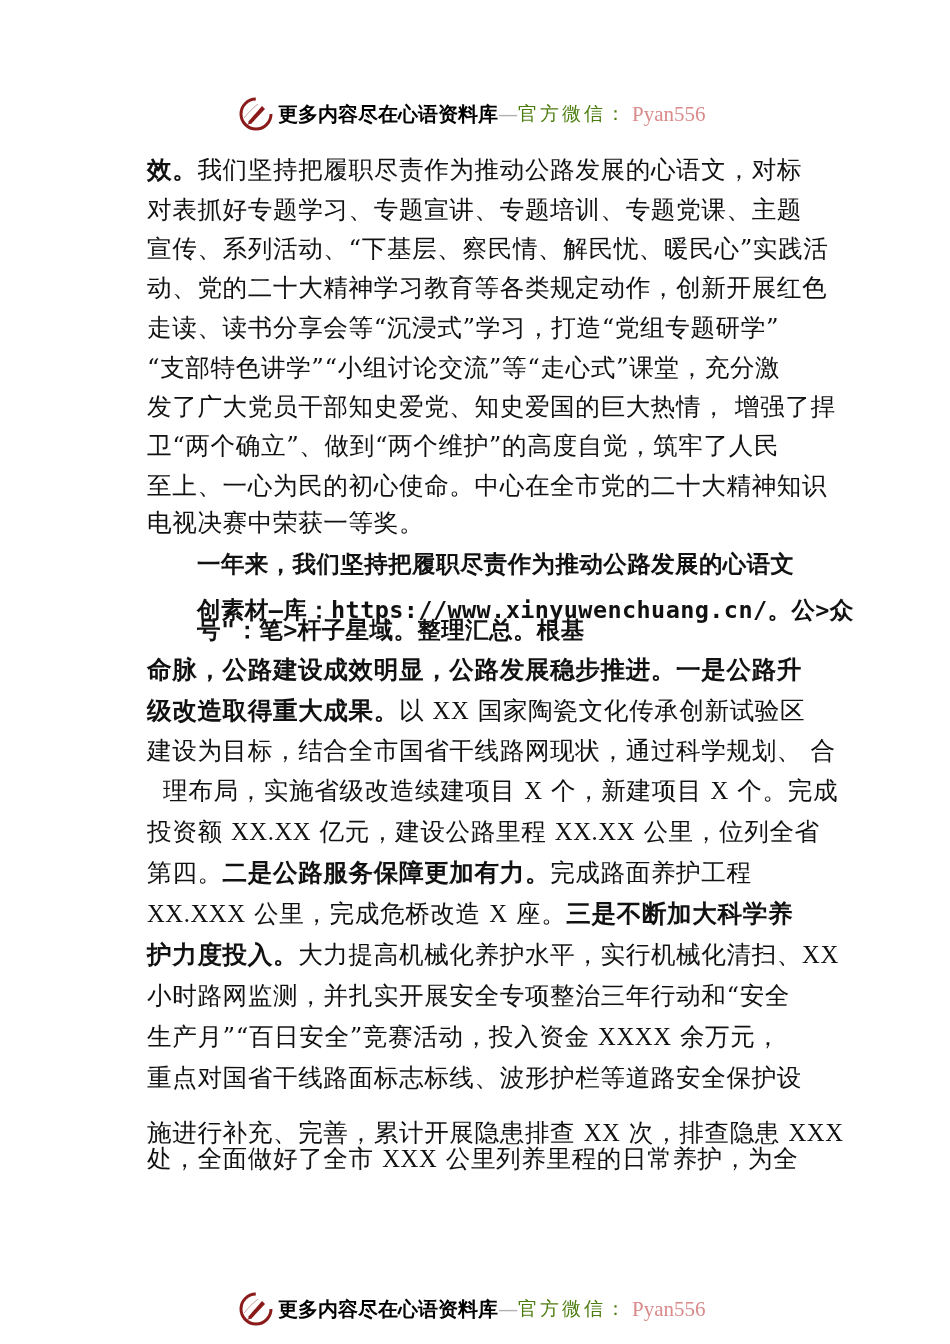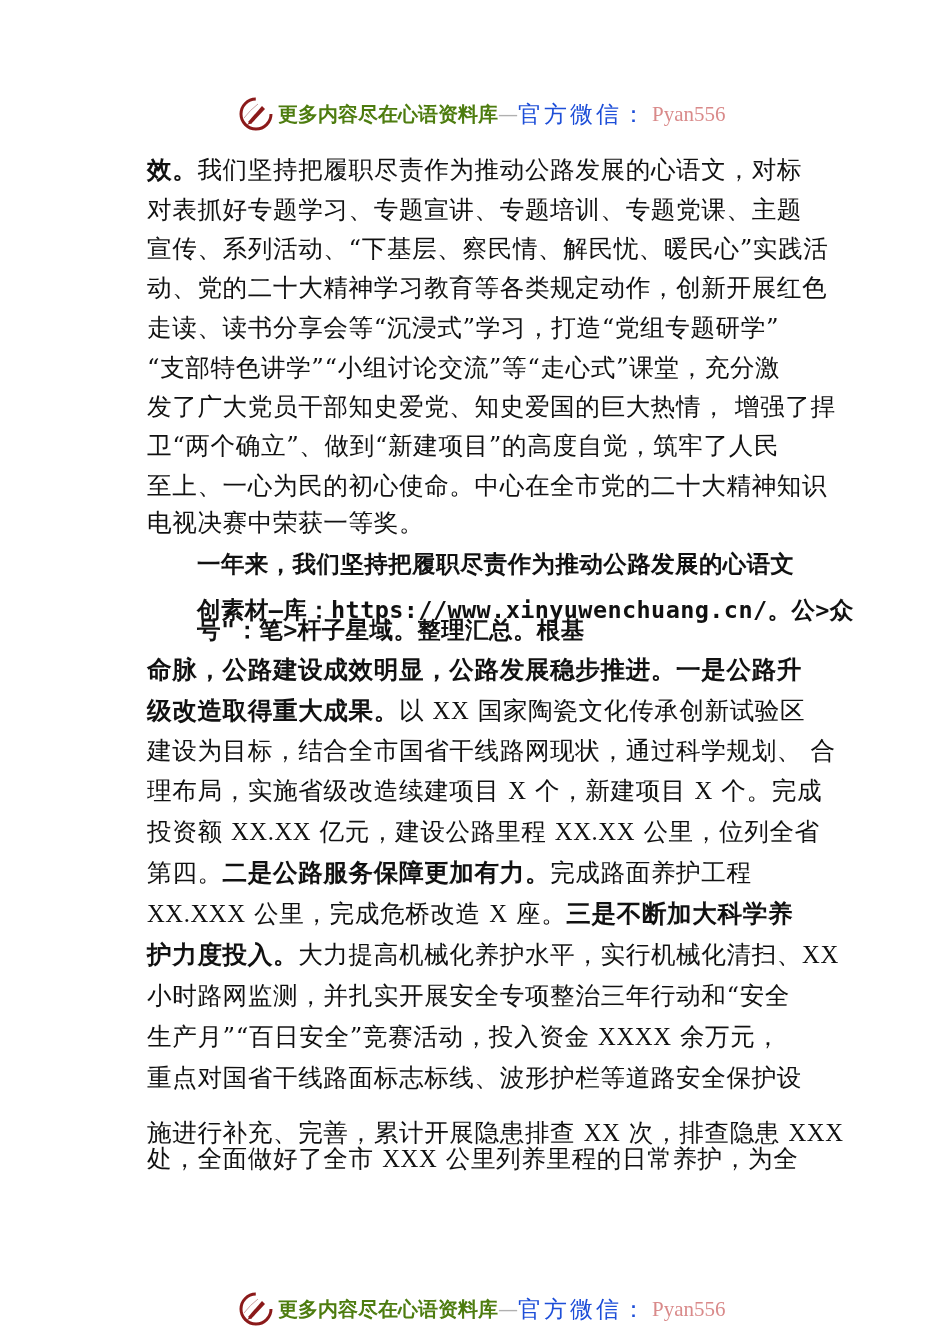--- a/index.html
+++ b/index.html
@@ -1,22 +1,22 @@
 <!DOCTYPE html>
 <html><head>
   <meta charset="utf-8">
   <style>
     html, body { margin: 0; padding: 0; background: #ffffff; }
     body { width: 950px; height: 1344px; position: relative; overflow: hidden;
            font-family: "DejaVu Serif", "Liberation Serif", serif; color: #111; }
     .watermark { position: absolute; left: 238px; height: 40px; display: flex; align-items: center; white-space: nowrap; }
     .watermark .logo { width: 36px; height: 36px; margin-right: 4px; }
-    .wm-red { color: #4d7c0f; font-size: 20px; font-family: "DejaVu Serif", serif; font-weight: bold; letter-spacing: 0px; }
+    .wm-red { color: #000000; font-size: 20px; font-family: "DejaVu Serif", serif; font-weight: bold; letter-spacing: 0px; }
     .wm-dash { color: #b0b0b0; font-size: 20px; }
-    .wm-gray { color: #1d4ed8; font-size: 23px; font-family: Liberation Mono, monospace; letter-spacing: 3px; }
+    .wm-gray { color: #4d7c0f; font-size: 19px; font-family: Liberation Mono, monospace; letter-spacing: 3px; }
     .wm-id { color: #d98a8a; font-size: 21px; font-family: Liberation Serif, serif; margin-left: 4px; }
     .line { position: absolute; left: 147px; white-space: nowrap; font-size: 24.6px; line-height: 30px; letter-spacing: 0.6px; }
     .line.ins { left: 197px; font-family: "DejaVu Sans Mono", "Liberation Mono", monospace; font-weight: bold; font-size: 23.5px; letter-spacing: 0.4px; }
     .b { font-weight: bold; }
     .lat { font-family: "Liberation Serif", serif; }
   </style>
 </head>
 <body>
 
 <div class="watermark" style="top:94px;">
@@ -33,36 +33,36 @@
 </div>
 
 <div>
   <div class="line" style="top:155px;"><span class="b">效。</span><span>我们坚持把履职尽责作为推动公路发展的心语文，对标</span></div>
   <div class="line" style="top:195px;">对表抓好专题学习、专题宣讲、专题培训、专题党课、主题</div>
   <div class="line" style="top:234px;">宣传、系列活动、“下基层、察民情、解民忧、暖民心”实践活</div>
   <div class="line" style="top:273px;">动、党的二十大精神学习教育等各类规定动作，创新开展红色</div>
   <div class="line" style="top:313px;">走读、读书分享会等“沉浸式”学习，打造“党组专题研学”</div>
   <div class="line" style="top:353px;">“支部特色讲学”“小组讨论交流”等“走心式”课堂，充分激</div>
   <div class="line" style="top:392px;">发了广大党员干部知史爱党、知史爱国的巨大热情， 增强了捍</div>
-  <div class="line" style="top:431px;">卫“两个确立”、做到“新建项目”的高度自觉，筑牢了人民</div>
+  <div class="line" style="top:431px;">卫“两个确立”、做到“两个维护”的高度自觉，筑牢了人民</div>
   <div class="line" style="top:471px;">至上、一心为民的初心使命。中心在全市党的二十大精神知识</div>
   <div class="line" style="top:508px;">电视决赛中荣获一等奖。</div>
 </div>
 
 <div>
   <div class="line ins" style="top:549px;">一年来，我们坚持把履职尽责作为推动公路发展的心语文</div>
   <div class="line ins" style="top:595px;">创素材—库：https://www.xinyuwenchuang.cn/。公&gt;众</div>
   <div class="line ins" style="top:615px;">号"：笔&gt;杆子星域。整理汇总。根基</div>
 </div>
 
 <div>
   <div class="line b" style="top:655px;">命脉，公路建设成效明显，公路发展稳步推进。一是公路升</div>
   <div class="line" style="top:696px;"><span class="b">级改造取得重大成果。</span><span>以 </span><span class="lat">XX</span><span> 国家陶瓷文化传承创新试验区</span></div>
   <div class="line" style="top:736px;">建设为目标，结合全市国省干线路网现状，通过科学规划、 合</div>
-  <div class="line" style="top:776px;"><span>理布局，实施省级改造续建项目 </span><span class="lat">X</span><span> 个，新建项目 </span><span class="lat">X</span><span> 个。完成</span></div>
+  <div class="line" style="top:776px;margin-left:16px;"><span>理布局，实施省级改造续建项目 </span><span class="lat">X</span><span> 个，新建项目 </span><span class="lat">X</span><span> 个。完成</span></div>
   <div class="line" style="top:817px;"><span>投资额 </span><span class="lat">XX.XX</span><span> 亿元，建设公路里程 </span><span class="lat">XX.XX</span><span> 公里，位列全省</span></div>
   <div class="line" style="top:858px;"><span>第四。</span><span class="b">二是公路服务保障更加有力。</span><span>完成路面养护工程</span></div>
   <div class="line" style="top:899px;"><span class="lat">XX.XXX</span><span> 公里，完成危桥改造 </span><span class="lat">X</span><span> 座。</span><span class="b">三是不断加大科学养</span></div>
   <div class="line" style="top:940px;"><span class="b">护力度投入。</span><span>大力提高机械化养护水平，实行机械化清扫、</span><span class="lat">XX</span></div>
   <div class="line" style="top:981px;">小时路网监测，并扎实开展安全专项整治三年行动和“安全</div>
   <div class="line" style="top:1022px;"><span>生产月”“百日安全”竞赛活动，投入资金 </span><span class="lat">XXXX</span><span> 余万元，</span></div>
   <div class="line" style="top:1063px;">重点对国省干线路面标志标线、波形护栏等道路安全保护设</div>
   <div class="line" style="top:1118px;"><span>施进行补充、完善，累计开展隐患排查 </span><span class="lat">XX</span><span> 次，排查隐患 </span><span class="lat">XXX</span></div>
   <div class="line" style="top:1144px;"><span>处，全面做好了全市 </span><span class="lat">XXX</span><span> 公里列养里程的日常养护，为全</span></div>
 </div>

